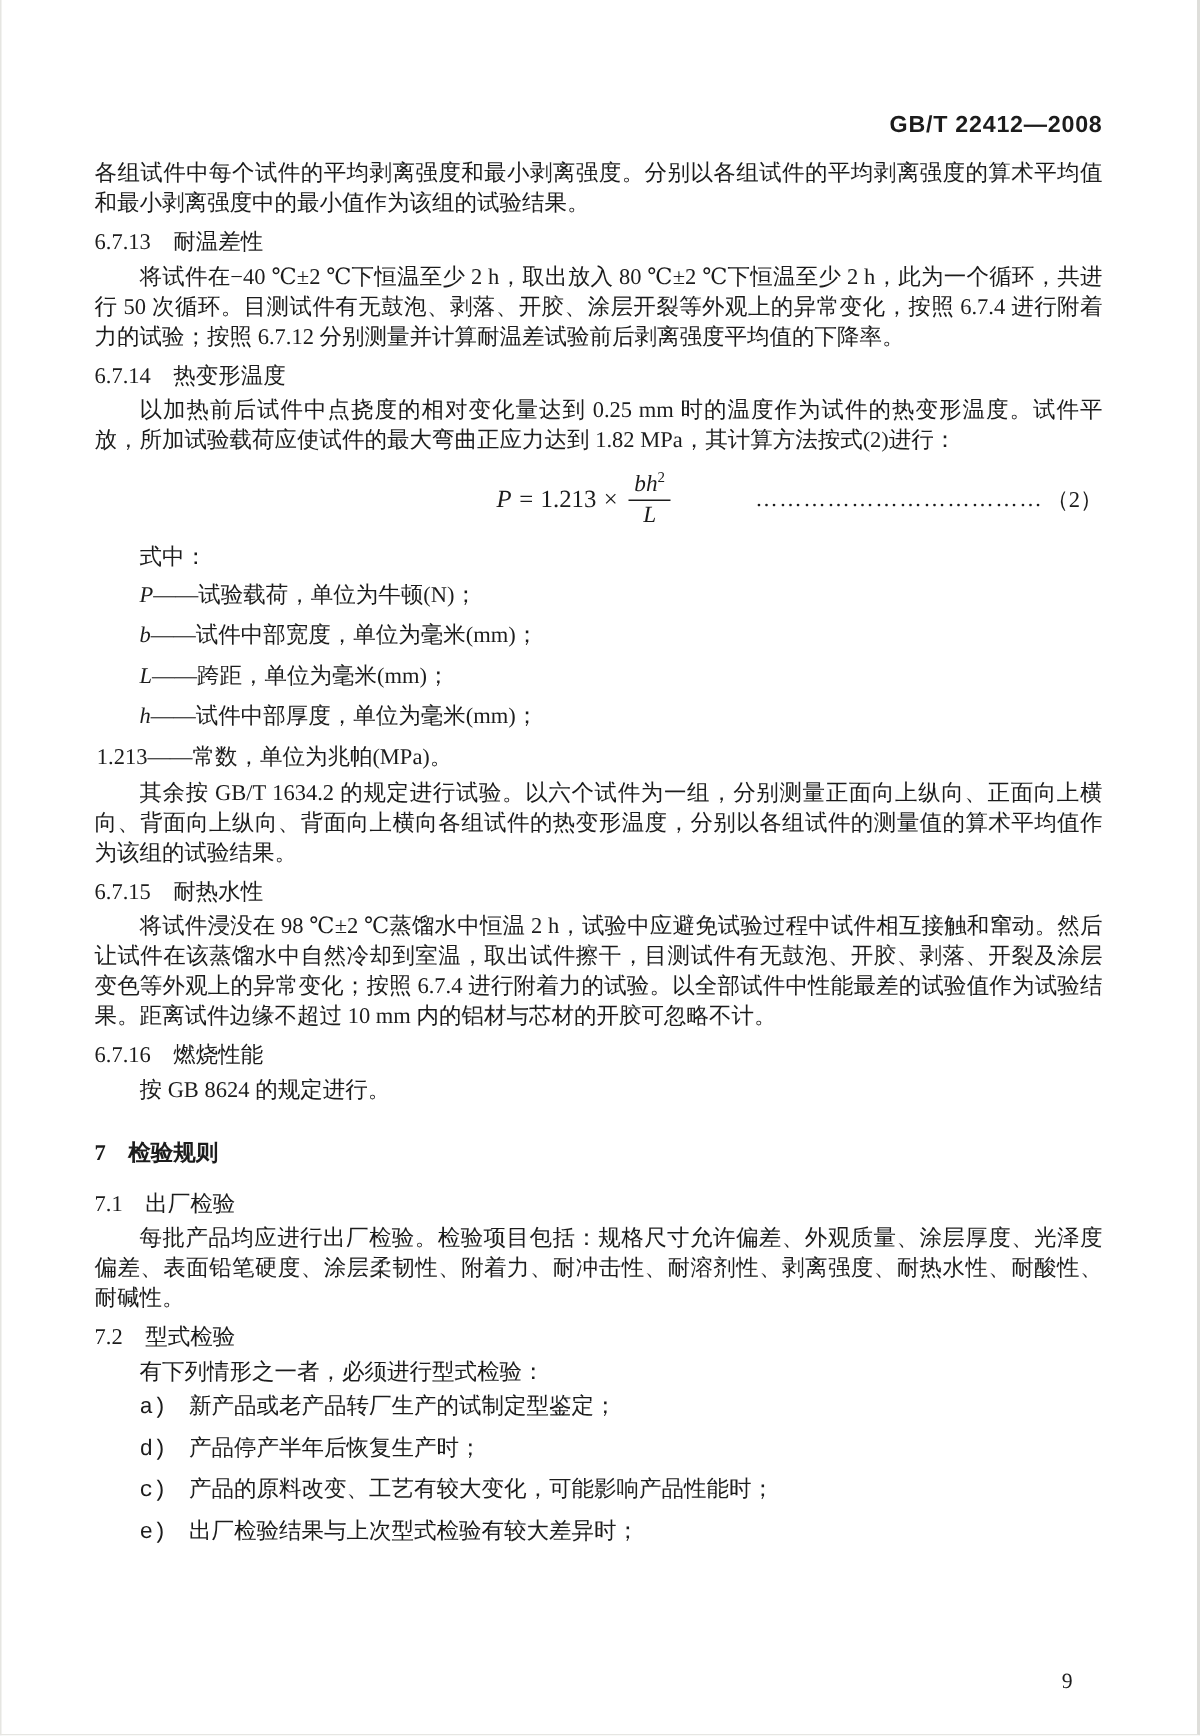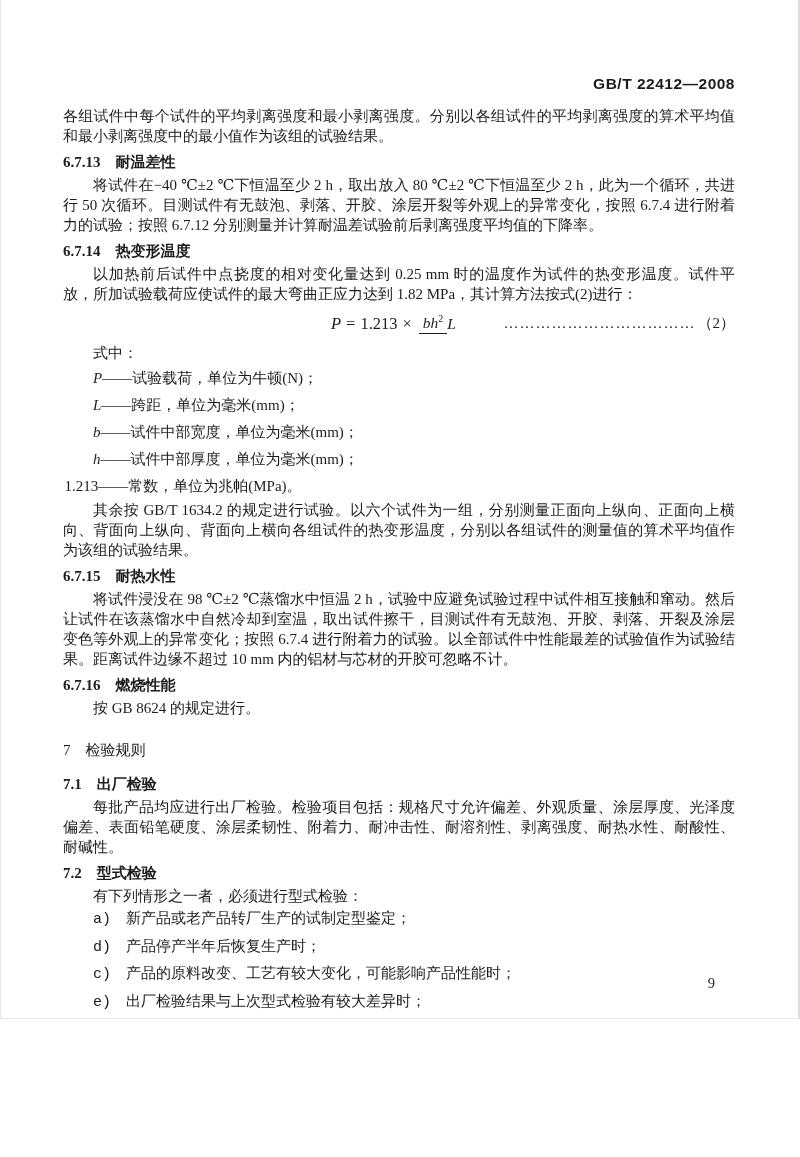--- a/index.html
+++ b/index.html
@@ -1,19 +1,19 @@
 <!DOCTYPE html>
 <html><head>
 <meta charset="utf-8">
 <style>
   html, body { margin: 0; padding: 0; background: #ffffff; }
   .page {
     position: relative;
     width: 800px;
-    height: 1019px;
+    height: 1157px;
     box-sizing: border-box;
     background: #ffffff;
     padding: 74px 63px 0 62px;
     overflow: hidden;
     font-family: "Liberation Serif", "DejaVu Serif", serif;
     font-size: 15px;
     color: #1c1c1c;
     border-left: 1px solid #e6e6e2;
     border-right: 2px solid #dededa;
     border-bottom: 1px solid #e6e6e2;
@@ -28,26 +28,26 @@
     margin-bottom: 12px;
   }
   .content p { margin: 0; }
   .para {
     text-align: justify;
     text-indent: 2em;
     line-height: 20px;
   }
   .para.no-indent { text-indent: 0; }
   .h-clause {
-    font-weight: 700;
+    font-weight: 400;
     line-height: 24px;
     margin: 4px 0 1px !important;
   }
   .h-chapter {
-    font-weight: 400;
+    font-weight: 700;
     line-height: 24px;
     margin: 20px 0 10px !important;
   }
   .where { text-indent: 2em; line-height: 24px; }
   .def { padding-left: 2em; line-height: 27px; }
   .def .sym { font-style: italic; }
   .def.const { padding-left: 0.1em; }
   .def.const .sym { font-style: normal; }
   .list-item { text-indent: 2em; line-height: 27.5px; font-family: Liberation Mono, monospace; }
   .formula-row {
@@ -59,21 +59,21 @@
   .f-left { flex: 0 0 268px; }
   .f-expr {
     display: inline-flex;
     align-items: center;
     font-size: 16.5px;
   }
   .f-expr .var { font-style: italic; }
   .f-expr > span { margin-right: 5px; }
   .frac {
     display: inline-flex;
-    flex-direction: row;
+    flex-direction: column;
     align-items: center;
     margin-left: 2px;
     font-size: 15.5px;
   }
   .frac-num { border-bottom: 1.4px solid #1c1c1c; padding: 0 4px 1px; }
   .frac-num sup { font-size: 10px; }
   .frac-den { padding-top: 1px; }
   .f-fill { flex: 1; }
   .f-dots { letter-spacing: 1px; white-space: nowrap; overflow: hidden; }
   .f-no { margin-left: 2px; white-space: nowrap; }
@@ -116,22 +116,22 @@
         </span>
       </span>
       <span class="f-fill"></span>
       <span class="f-dots">………………………………</span>
       <span class="f-no">（2）</span>
     </div>
 
     <p class="where">式中：</p>
 
     <p class="def"><span class="sym">P</span><span>——试验载荷，单位为牛顿(N)；</span></p>
+    <p class="def"><span class="sym">b</span><span>——试件中部宽度，单位为毫米(mm)；</span></p>
     <p class="def"><span class="sym">L</span><span>——跨距，单位为毫米(mm)；</span></p>
-    <p class="def"><span class="sym">b</span><span>——试件中部宽度，单位为毫米(mm)；</span></p>
     <p class="def"><span class="sym">h</span><span>——试件中部厚度，单位为毫米(mm)；</span></p>
     <p class="def const"><span class="sym">1.213</span><span>——常数，单位为兆帕(MPa)。</span></p>
 
     <p class="para">其余按 GB/T 1634.2 的规定进行试验。以六个试件为一组，分别测量正面向上纵向、正面向上横向、背面向上纵向、背面向上横向各组试件的热变形温度，分别以各组试件的测量值的算术平均值作为该组的试验结果。</p>
 
     <p class="h-clause">6.7.15　耐热水性</p>
     <p class="para">将试件浸没在 98 ℃±2 ℃蒸馏水中恒温 2 h，试验中应避免试验过程中试件相互接触和窜动。然后让试件在该蒸馏水中自然冷却到室温，取出试件擦干，目测试件有无鼓泡、开胶、剥落、开裂及涂层变色等外观上的异常变化；按照 6.7.4 进行附着力的试验。以全部试件中性能最差的试验值作为试验结果。距离试件边缘不超过 10 mm 内的铝材与芯材的开胶可忽略不计。</p>
 
     <p class="h-clause">6.7.16　燃烧性能</p>
     <p class="para">按 GB 8624 的规定进行。</p>

